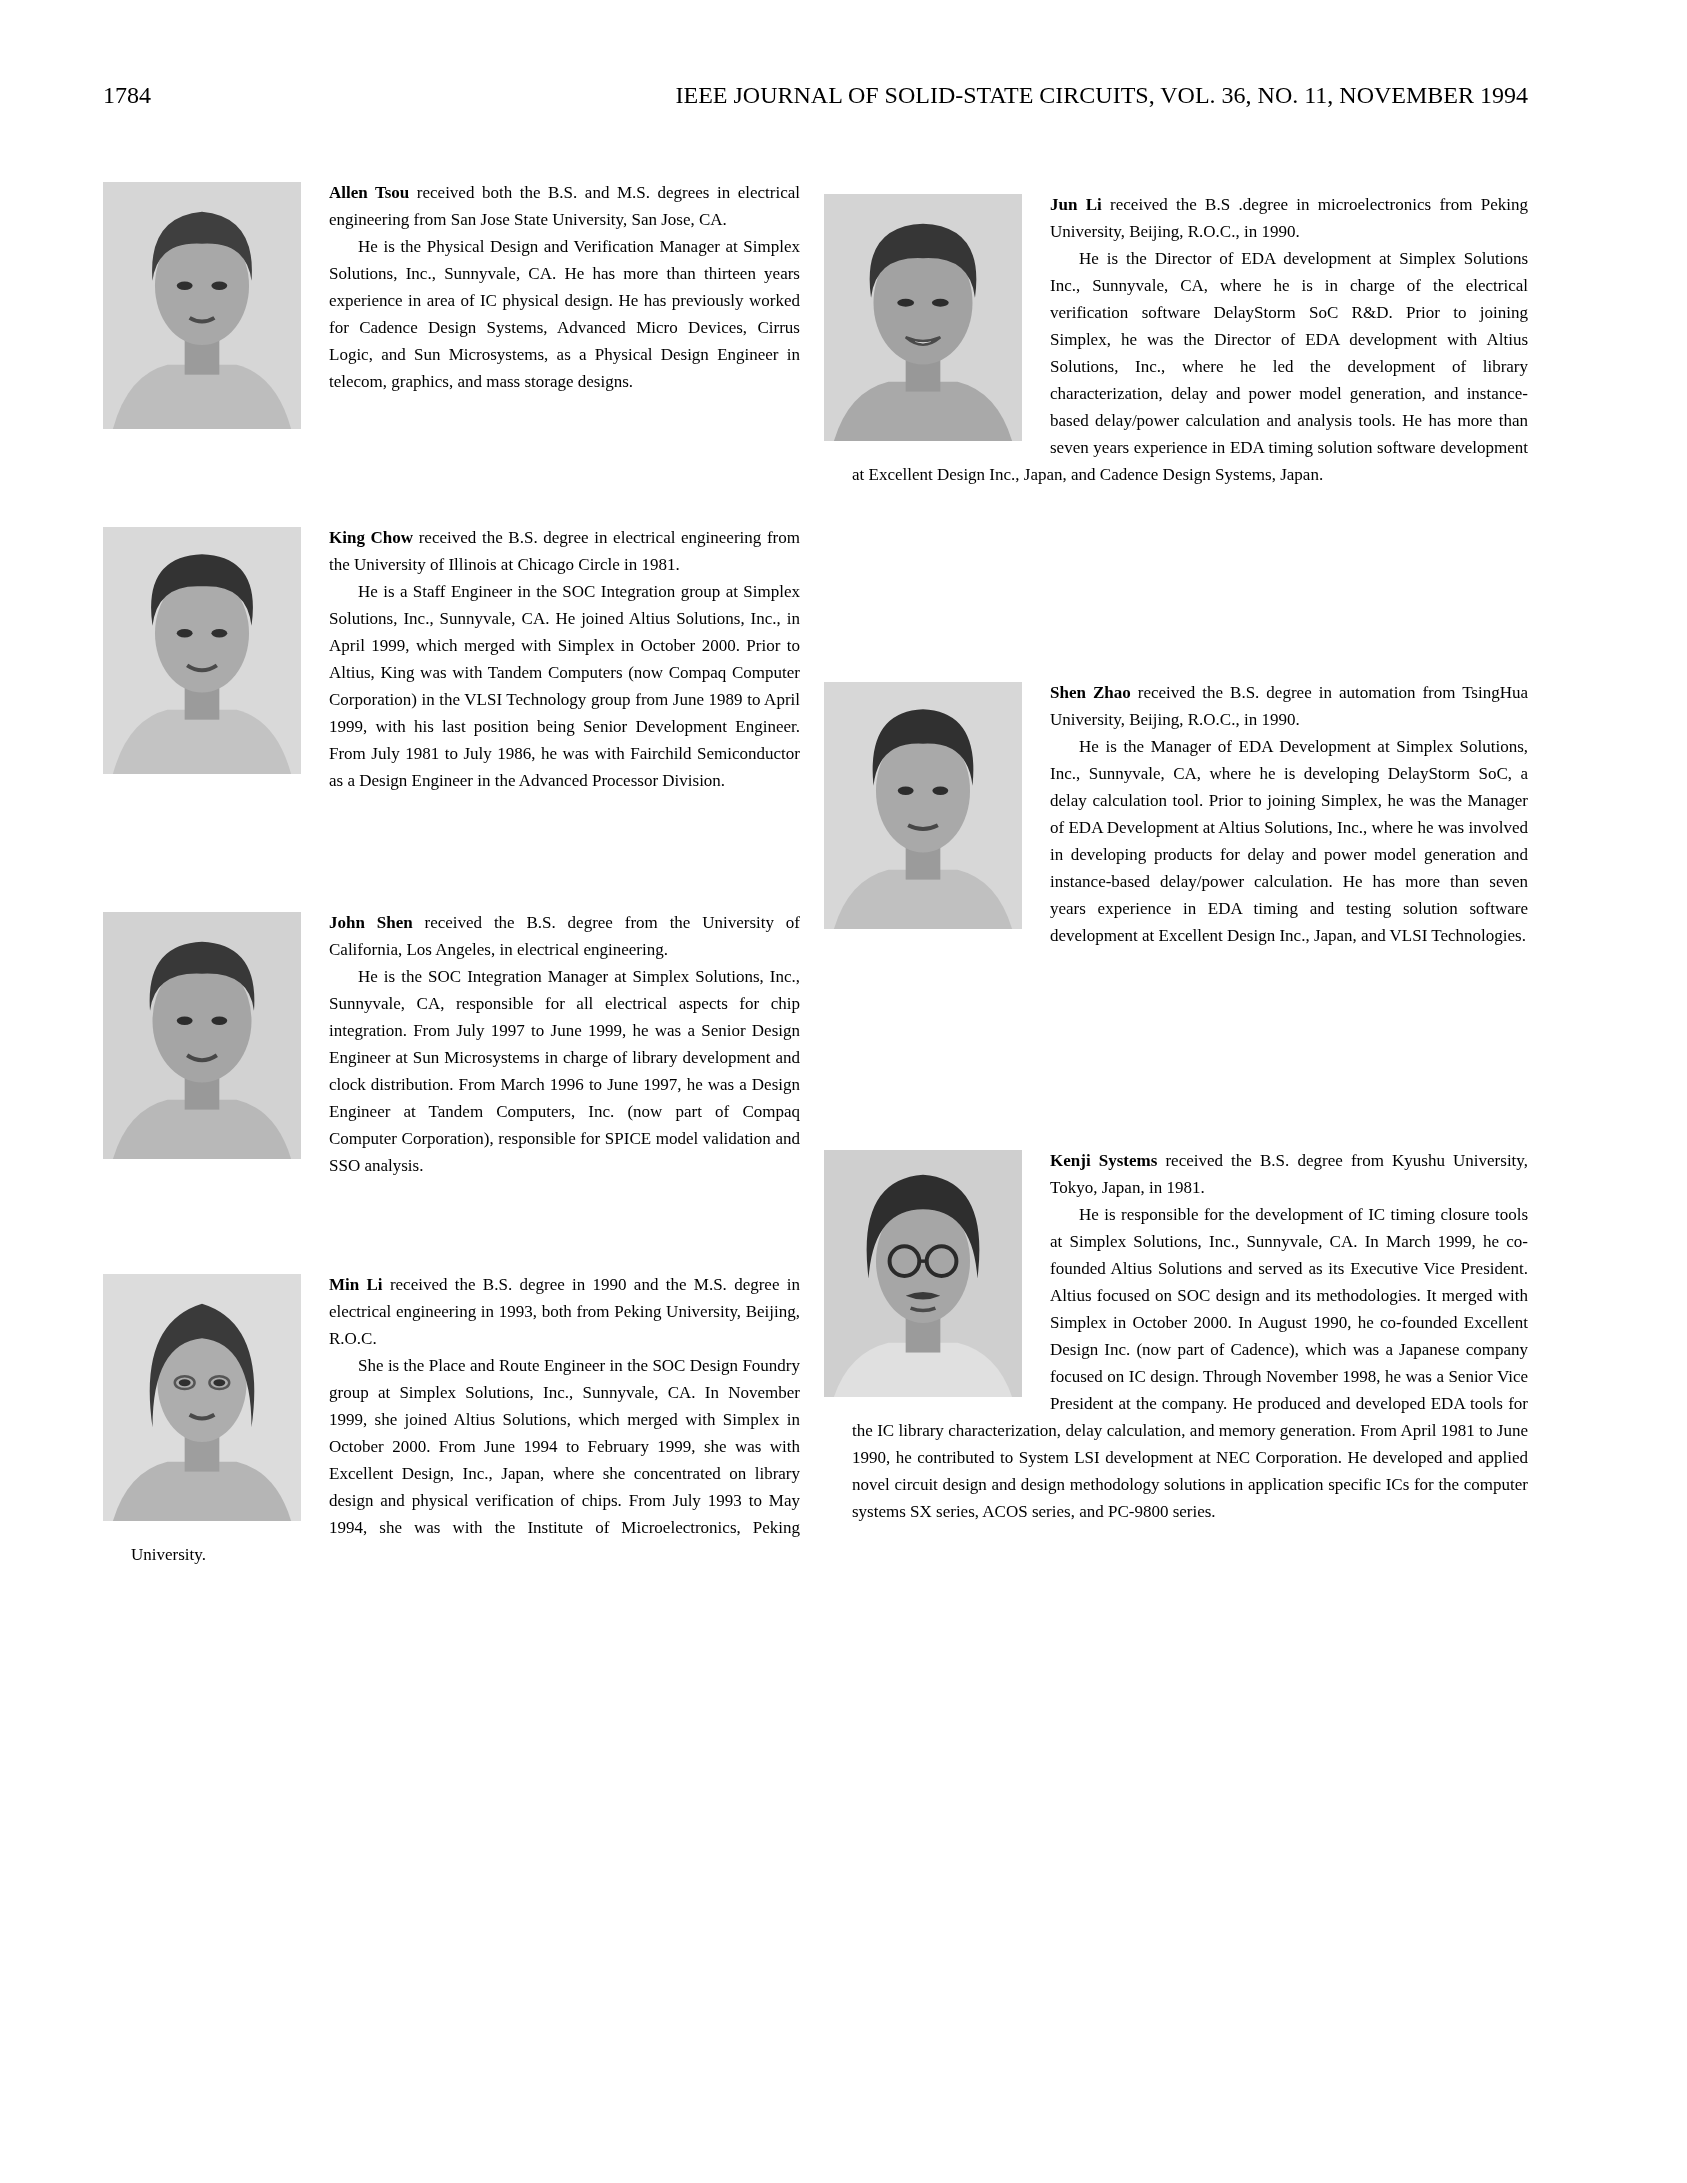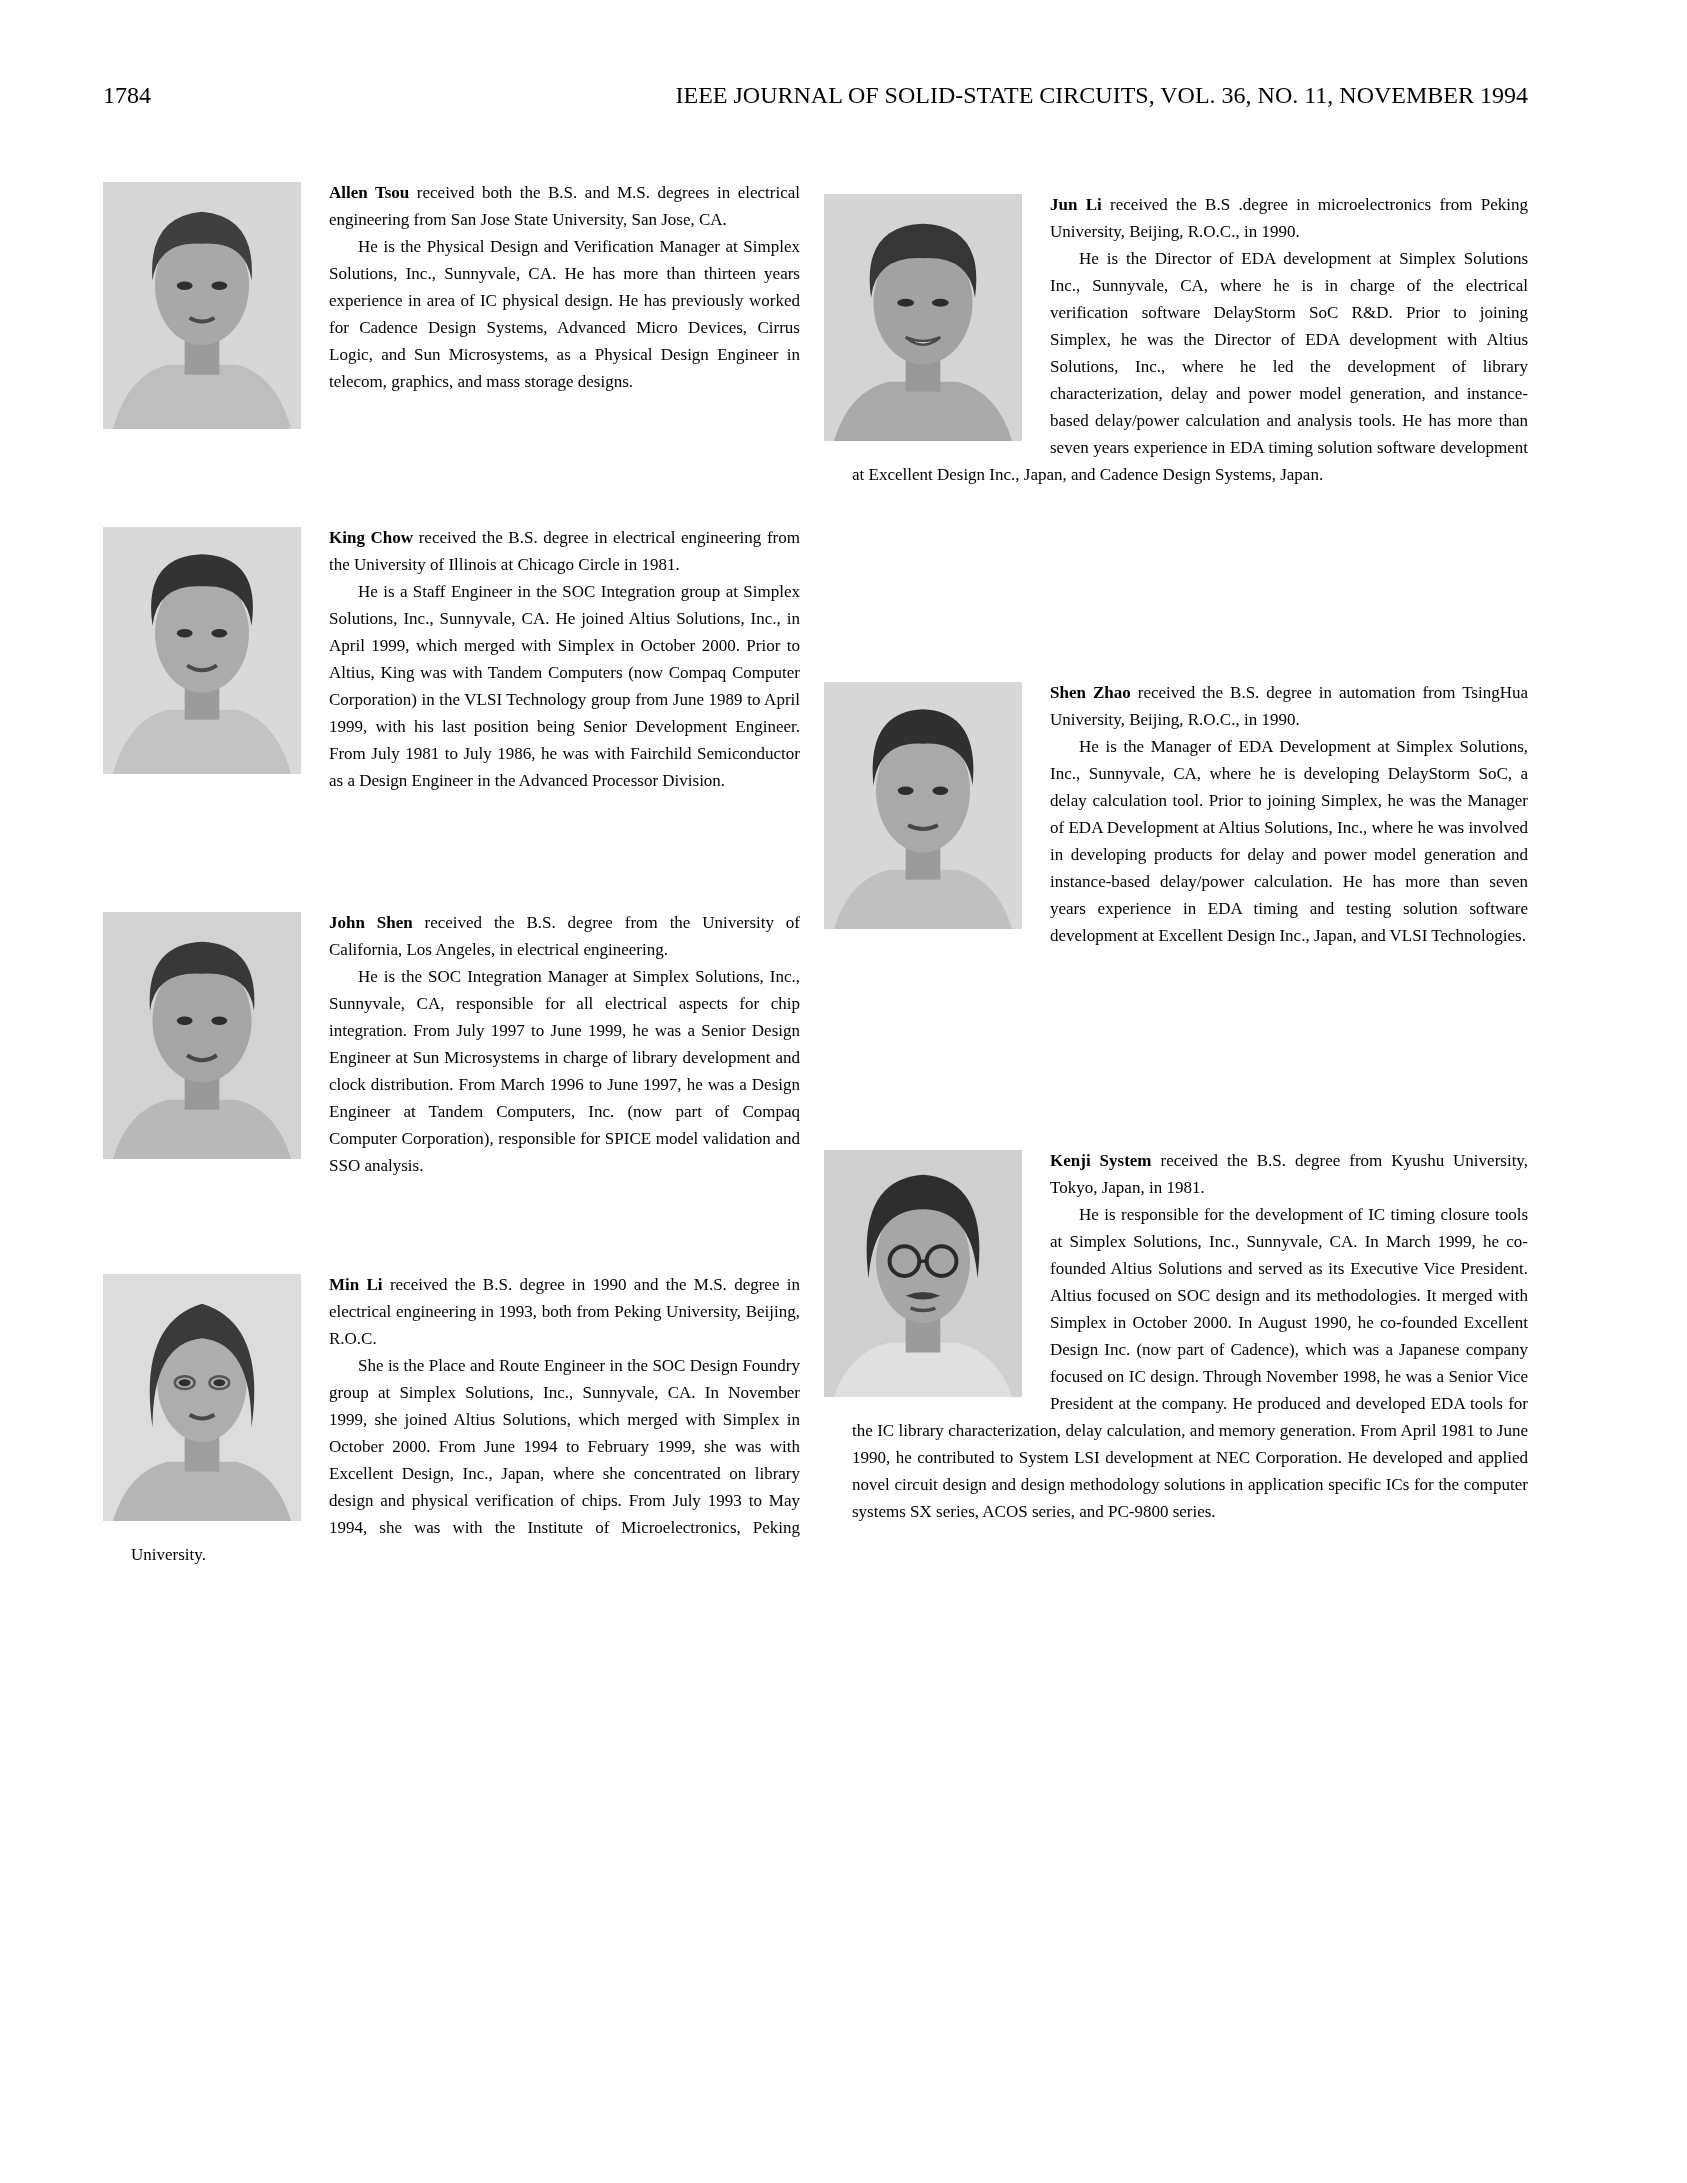--- a/index.html
+++ b/index.html
@@ -162,16 +162,16 @@
       <rect x="33" y="64" width="14" height="18" fill="#9b9b9b"></rect>
       <ellipse cx="40" cy="45" rx="19" ry="25" fill="#a6a6a6"></ellipse>
       <path d="M18,52 Q13,12 40,10 Q67,12 62,52 Q60,24 40,24 Q20,24 18,52 Z" fill="#2e2e2e"></path>
       <circle cx="32.5" cy="45" r="6" fill="none" stroke="#2a2a2a" stroke-width="1.6"></circle>
       <circle cx="47.5" cy="45" r="6" fill="none" stroke="#2a2a2a" stroke-width="1.6"></circle>
       <path d="M38.5,45 L41.5,45" stroke="#2a2a2a" stroke-width="1.4"></path>
       <path d="M33,59 Q40,56 47,59 Q40,62 33,59 Z" fill="#3a3a3a"></path>
       <path d="M35,64 Q40,66 45,64" stroke="#4a4a4a" stroke-width="1.4" fill="none"></path>
     </svg>
   </div>
-  <p><span class="author-name">Kenji System</span><span> received the B.S. degree from Kyushu University, Tokyo, Japan, in 1981.</span></p>
+  <p><span class="author-name">Kenji Systems</span><span> received the B.S. degree from Kyushu University, Tokyo, Japan, in 1981.</span></p>
   <p class="indent">He is responsible for the development of IC timing closure tools at Simplex Solutions, Inc., Sunnyvale, CA. In March 1999, he co-founded Altius Solutions and served as its Executive Vice President. Altius focused on SOC design and its methodologies. It merged with Simplex in October 2000. In August 1990, he co-founded Excellent Design Inc. (now part of Cadence), which was a Japanese company focused on IC design. Through November 1998, he was a Senior Vice President at the company. He produced and developed EDA tools for the IC library characterization, delay calculation, and memory generation. From April 1981 to June 1990, he contributed to System LSI development at NEC Corporation. He developed and applied novel circuit design and design methodology solutions in application specific ICs for the computer systems SX series, ACOS series, and PC-9800 series.</p>
 </article>
 
 
 </body></html>

